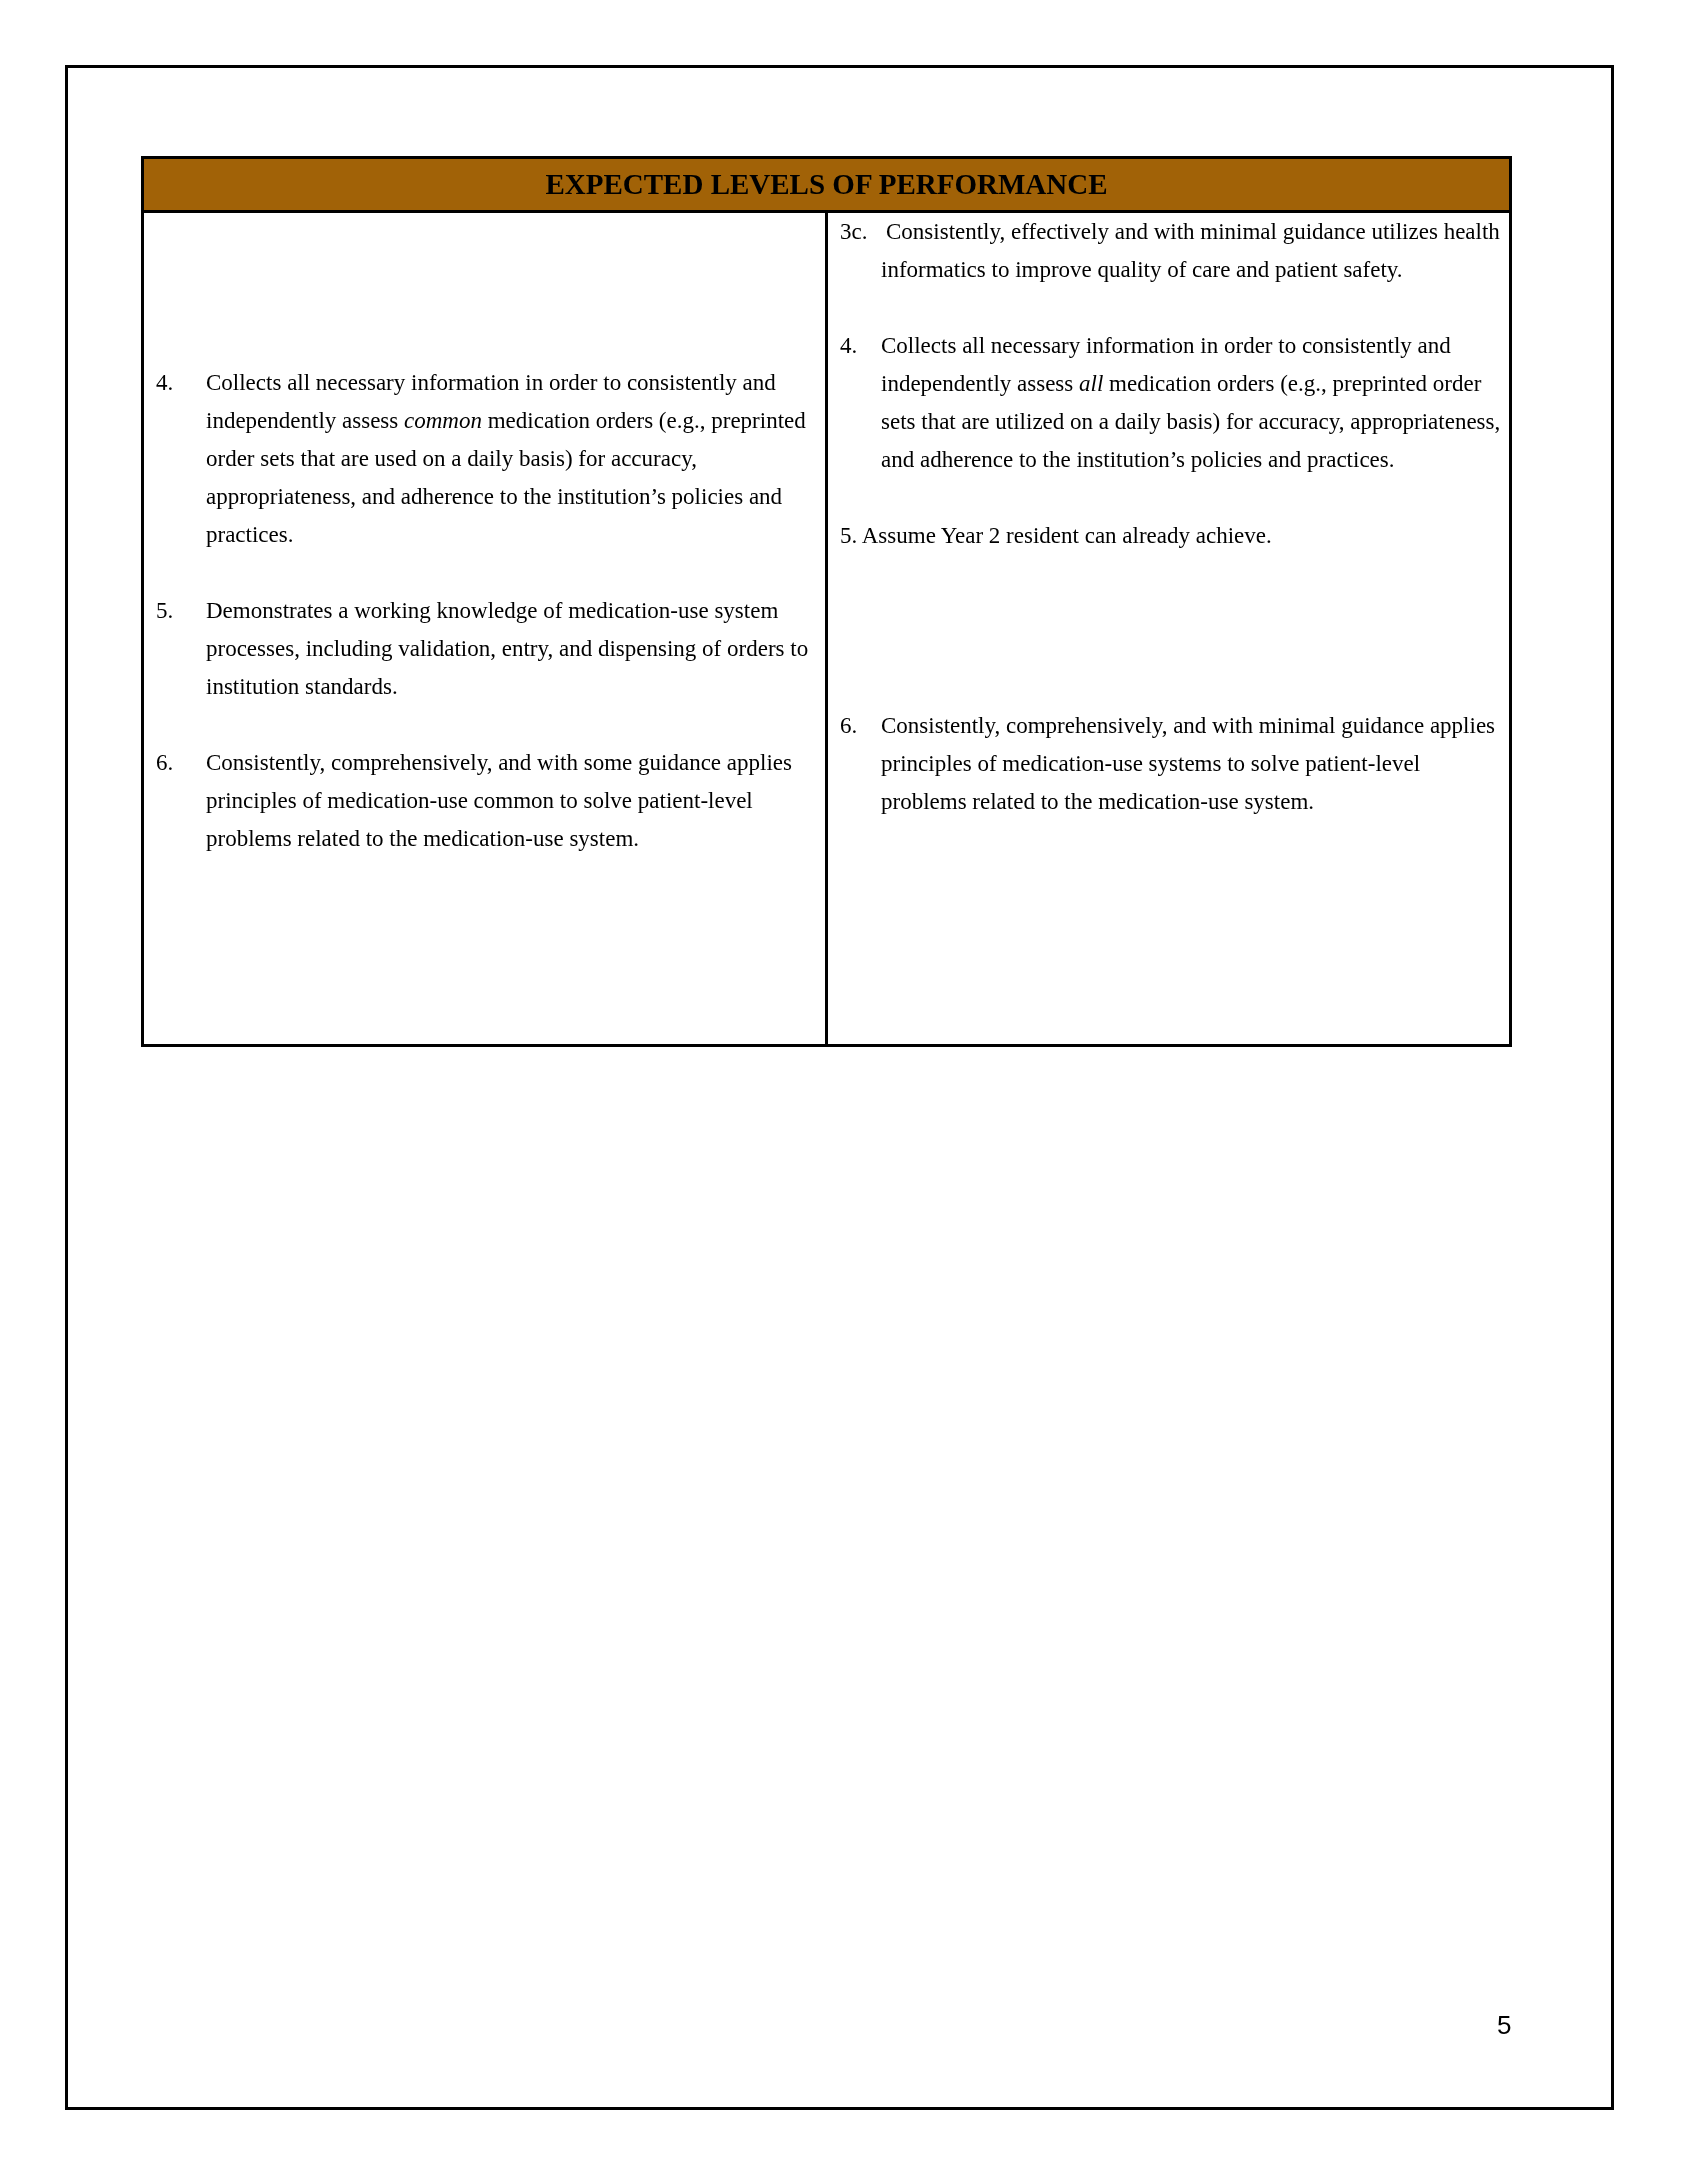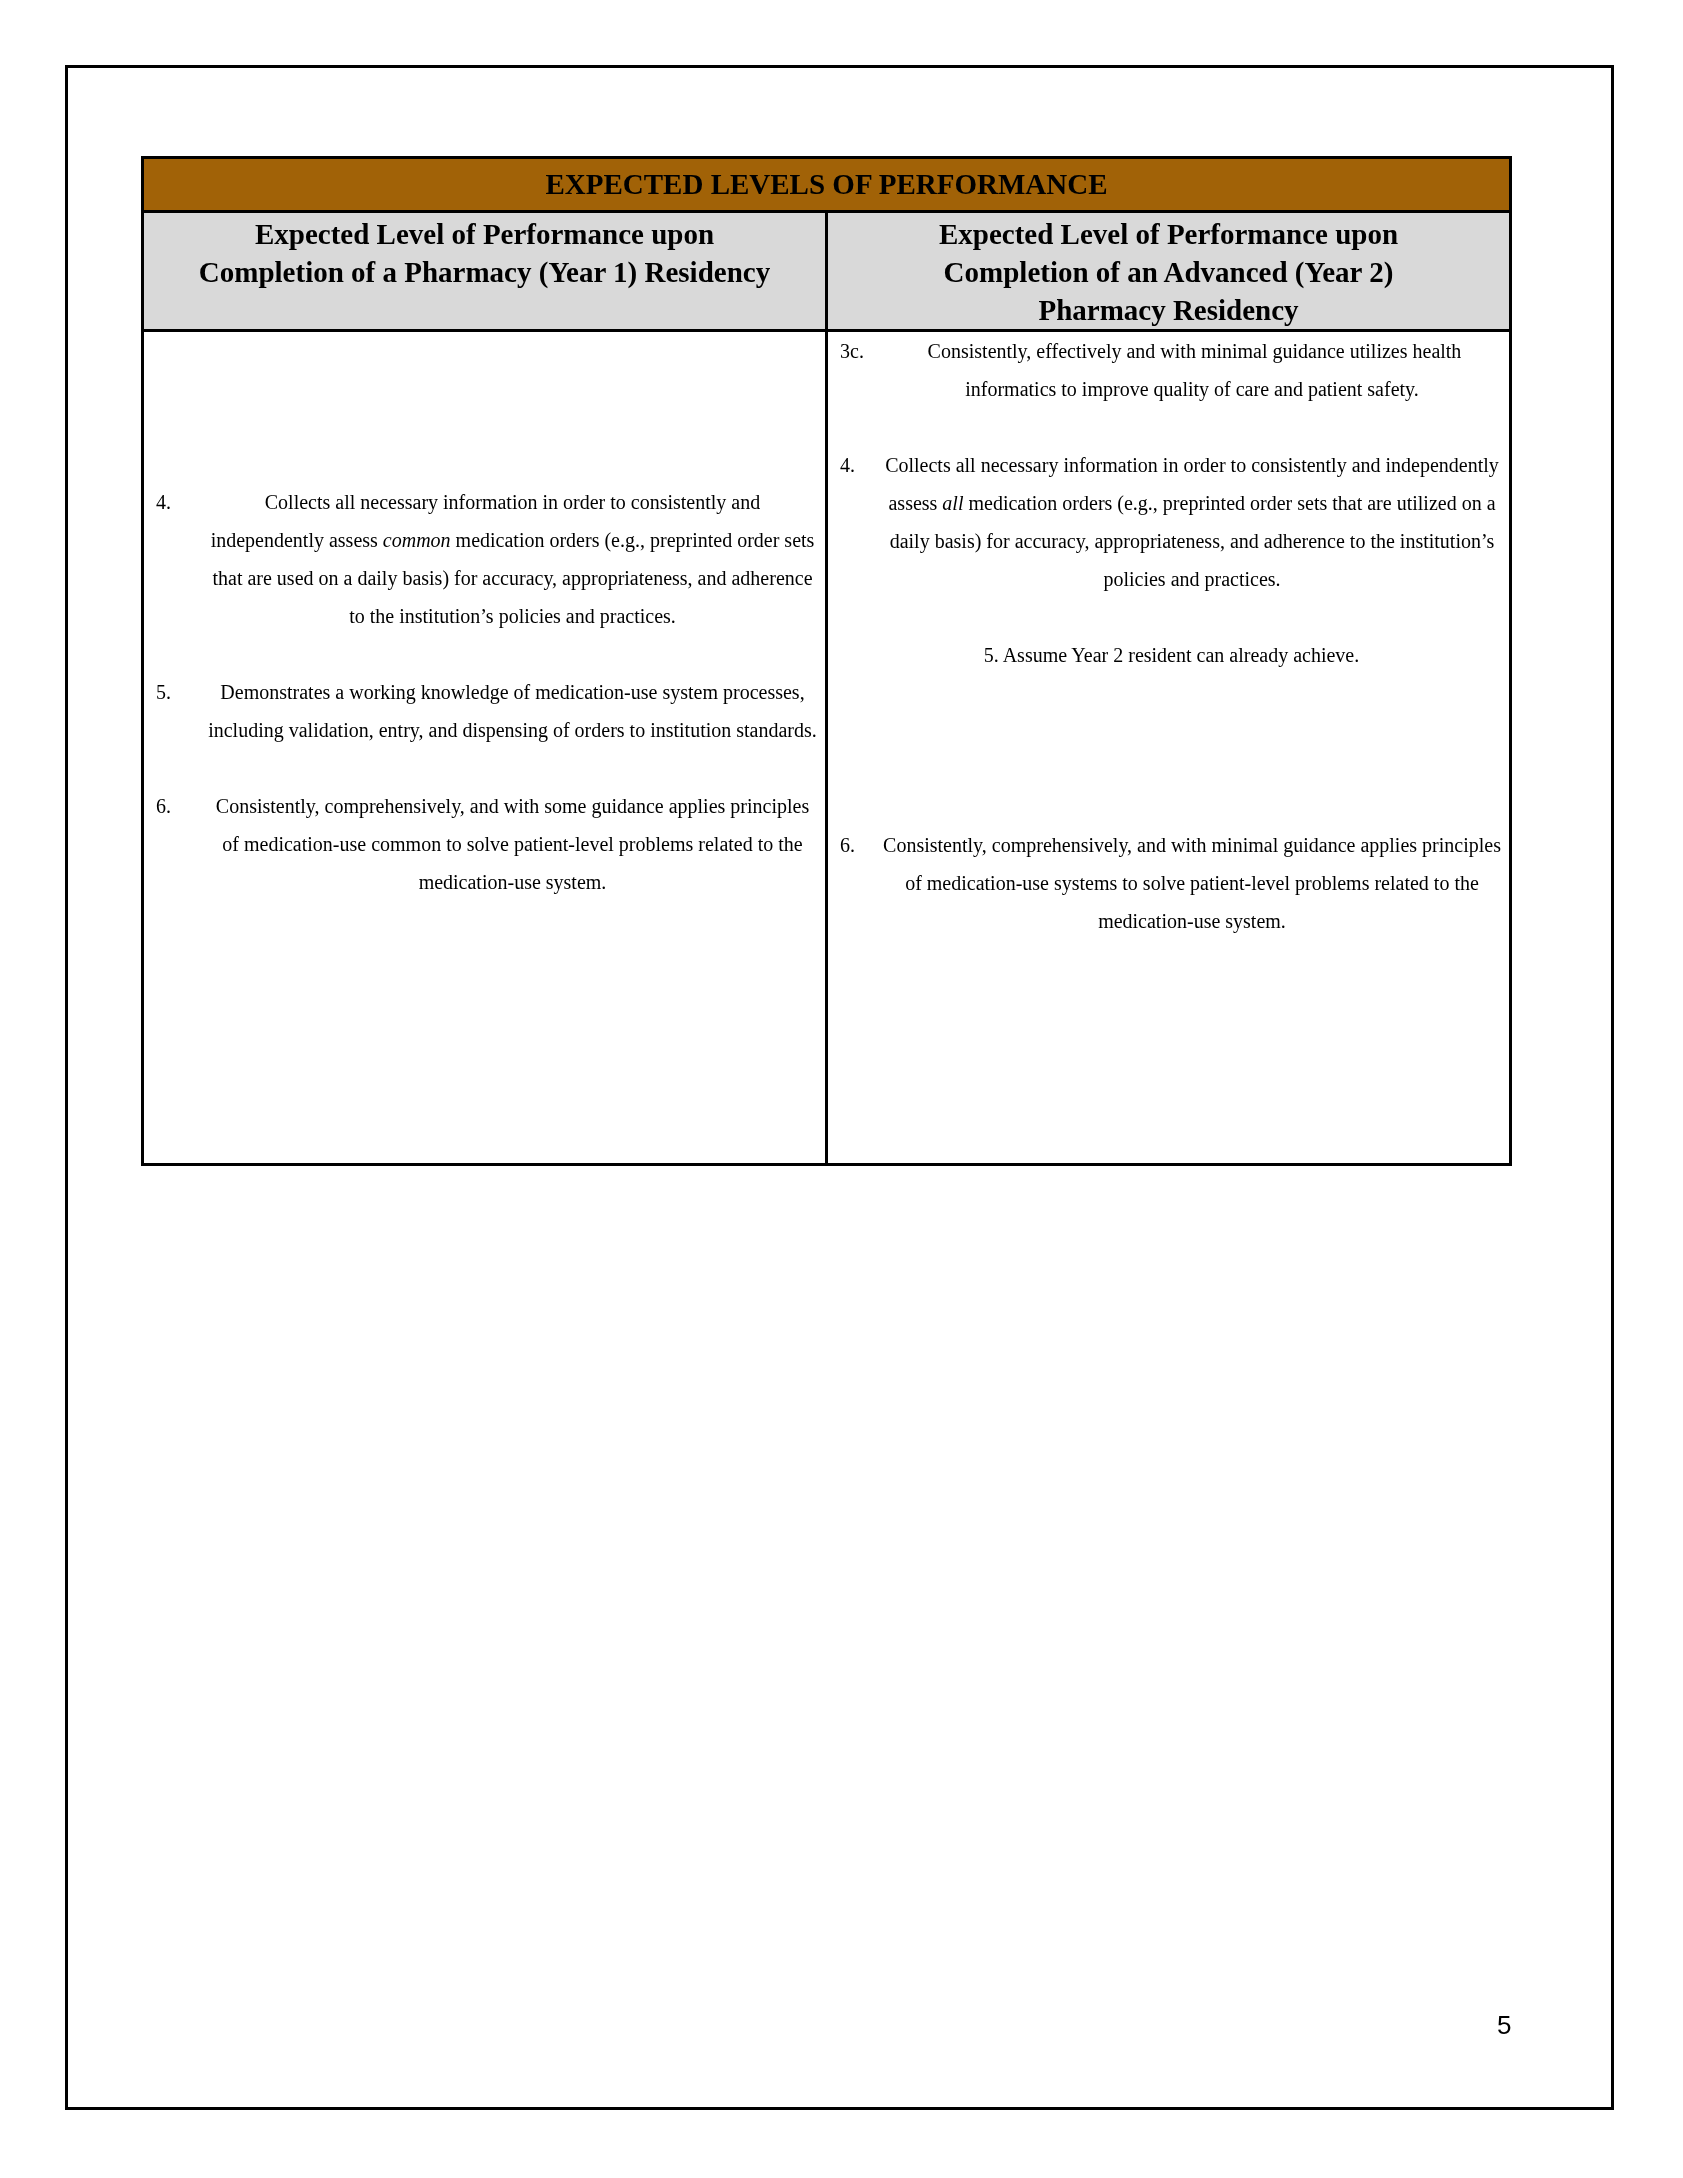--- a/index.html
+++ b/index.html
@@ -8,21 +8,21 @@
   .page-border { position: absolute; left: 65px; top: 65px; width: 1549px; height: 2045px;
                  border: 3px solid #000; box-sizing: border-box; }
   table.perf { position: absolute; left: 141px; top: 156px; width: 1371px;
                border-collapse: collapse; table-layout: fixed; }
   table.perf td, table.perf th { border: 3px solid #000; padding: 0; vertical-align: top; }
   .title-cell { background: #a16207; height: 51px; text-align: center; font-weight: bold;
                 font-size: 29px; line-height: 51px; }
   .col-head { background: #d9d9d9; height: 112px; text-align: center; font-weight: bold;
               font-size: 29px; line-height: 38px; padding-top: 2px !important; }
   .col-head.left { width: 685px; }
-  .body-cell { font-size: 20px; line-height: 38px; height: 831px; text-align: center; }
+  .body-cell { font-size: 23px; line-height: 38px; height: 831px; }
   .body-cell.left { padding-left: 12px !important; padding-right: 6px !important; }
   .body-cell.right { padding-left: 12px !important; padding-right: 6px !important; }
   .item { position: relative; }
   .item .num { position: absolute; left: 0; top: 0; }
   .left .item { padding-left: 50px; }
   .right .item { padding-left: 41px; }
   .right .item.inline-num { padding-left: 0; }
   .right .item.inline-num .num { position: static; }
   .spacer { height: 38px; }
   .spacer.tall { height: 151px; }
@@ -32,31 +32,20 @@
 </style>
 </head>
 <body>
 
 <div class="page-border"></div>
 
 <table class="perf">
   <tbody>
       <tr>
     <td class="title-cell" colspan="2">EXPECTED LEVELS OF PERFORMANCE</td>
-  </tr>
-  <tr>
-    <td class="col-head left">
-      <div>Expected Level of Performance upon</div>
-      <div>Completion of a Pharmacy (Year 1) Residency</div>
-    </td>
-    <td class="col-head right">
-      <div>Expected Level of Performance upon</div>
-      <div>Completion of an Advanced (Year 2)</div>
-      <div>Pharmacy Residency</div>
-    </td>
   </tr>
   <tr>
     <td class="body-cell left">
       <div class="spacer tall"></div>
 
       <div class="item">
         <span class="num">4.</span>
         <span><span>Collects all necessary information in order to consistently and independently assess </span><em>common</em><span> medication orders (e.g., preprinted order sets that are used on a daily basis) for accuracy, appropriateness, and adherence to the institution’s policies and practices.</span></span>
       </div>
       <div class="spacer"></div>

